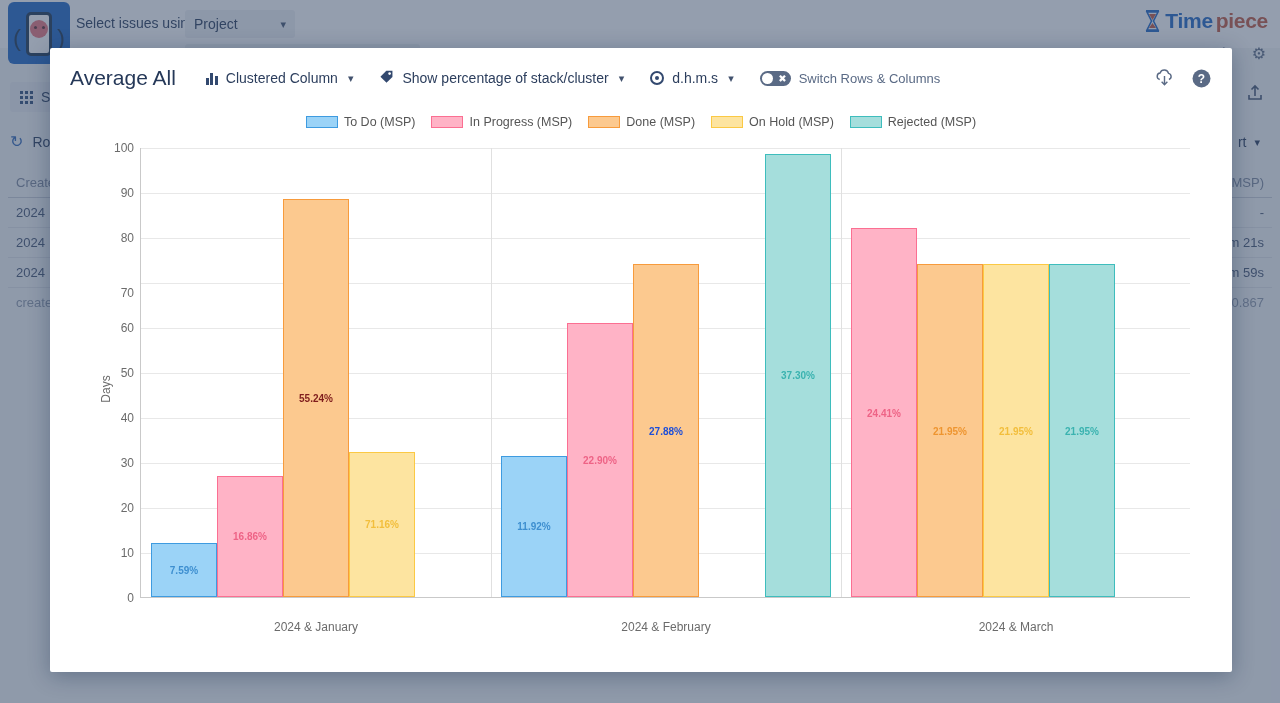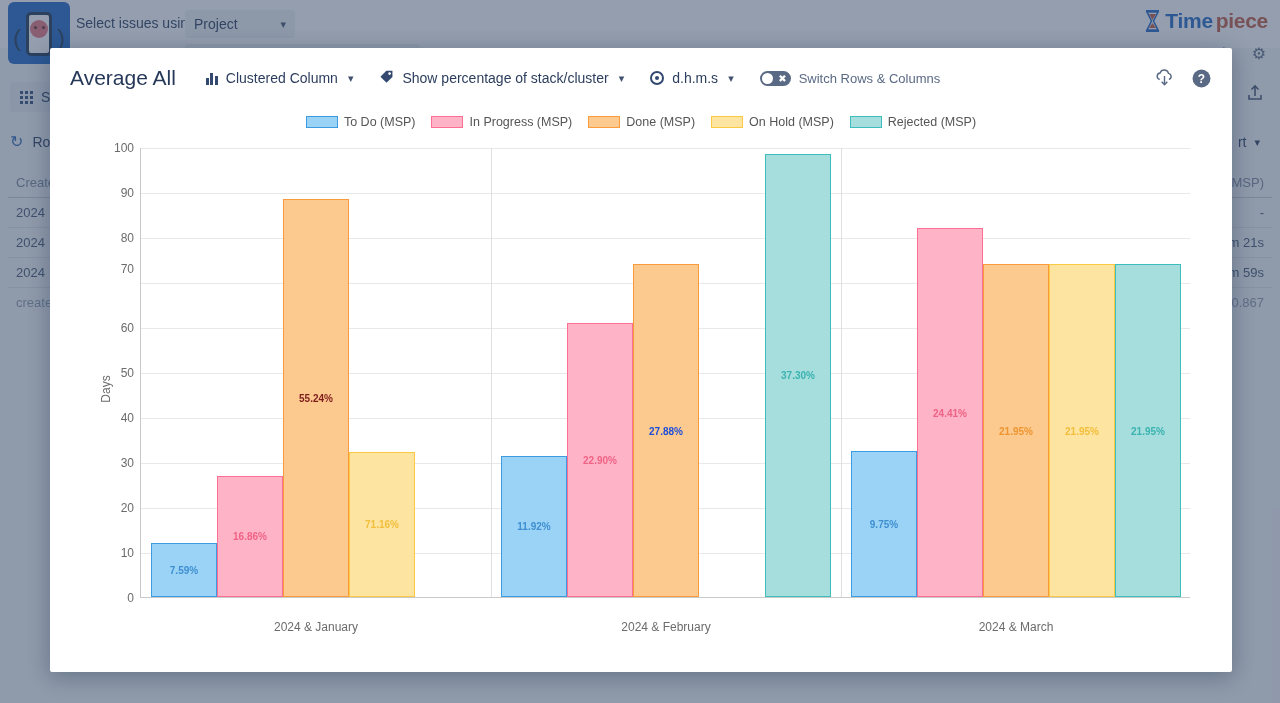--- a/index.html
+++ b/index.html
@@ -421,21 +421,21 @@
           <div class="ytick" style="top: 360px;">20</div>
           <div class="gridline" style="top: 315px;"></div>
           <div class="ytick" style="top: 315px;">30</div>
           <div class="gridline" style="top: 270px;"></div>
           <div class="ytick" style="top: 270px;">40</div>
           <div class="gridline" style="top: 225px;"></div>
           <div class="ytick" style="top: 225px;">50</div>
           <div class="gridline" style="top: 180px;"></div>
           <div class="ytick" style="top: 180px;">60</div>
           <div class="gridline" style="top: 135px;"></div>
-          <div class="ytick" style="top: 121px;">70</div>
+          <div class="ytick" style="top: 145px;">70</div>
           <div class="gridline" style="top: 90px;"></div>
           <div class="ytick" style="top: 90px;">80</div>
           <div class="gridline" style="top: 45px;"></div>
           <div class="ytick" style="top: 45px;">90</div>
           <div class="gridline" style="top: 0px;"></div>
           <div class="ytick" style="top: 0px;">100</div>
           <div class="group-sep" style="left: 350px;"></div>
           <div class="group-sep" style="left: 700px;"></div>
           <div class="group" style="left: 10px; width: 330px;">
             <div style="width: 66px; height: 100%; display: flex; align-items: flex-end;">
@@ -480,25 +480,20 @@
             <div style="width: 66px; height: 100%; display: flex; align-items: flex-end;"></div>
             <div style="width: 66px; height: 100%; display: flex; align-items: flex-end;">
               <div class="bar" style="width: 100%; height: 443.25px; background: rgb(165, 222, 220); border-color: rgb(62, 189, 189);">
                 <span class="bar-lbl" style="color: rgb(59, 179, 176);">37.30%</span>
               </div>
             </div>
           </div>
           <div class="xlabel" style="left: 525px;">2024 &amp; February</div>
           <div class="group" style="left: 710px; width: 330px;">
             <div style="width: 66px; height: 100%; display: flex; align-items: flex-end;">
-              <div class="bar" style="width: 100%; height: 145.8px; background: rgb(155, 211, 247); border-color: rgb(62, 155, 224);">
-                <span class="bar-lbl" style="color: rgb(62, 143, 208);">9.75%</span>
-              </div>
-            </div>
-            <div style="width: 66px; height: 100%; display: flex; align-items: flex-end;">
               <div class="bar" style="width: 100%; height: 369px; background: rgb(255, 179, 198); border-color: rgb(251, 111, 146);">
                 <span class="bar-lbl" style="color: rgb(238, 99, 134);">24.41%</span>
               </div>
             </div>
             <div style="width: 66px; height: 100%; display: flex; align-items: flex-end;">
               <div class="bar" style="width: 100%; height: 333px; background: rgb(252, 201, 143); border-color: rgb(247, 155, 60);">
                 <span class="bar-lbl" style="color: rgb(238, 149, 48);">21.95%</span>
               </div>
             </div>
             <div style="width: 66px; height: 100%; display: flex; align-items: flex-end;">

